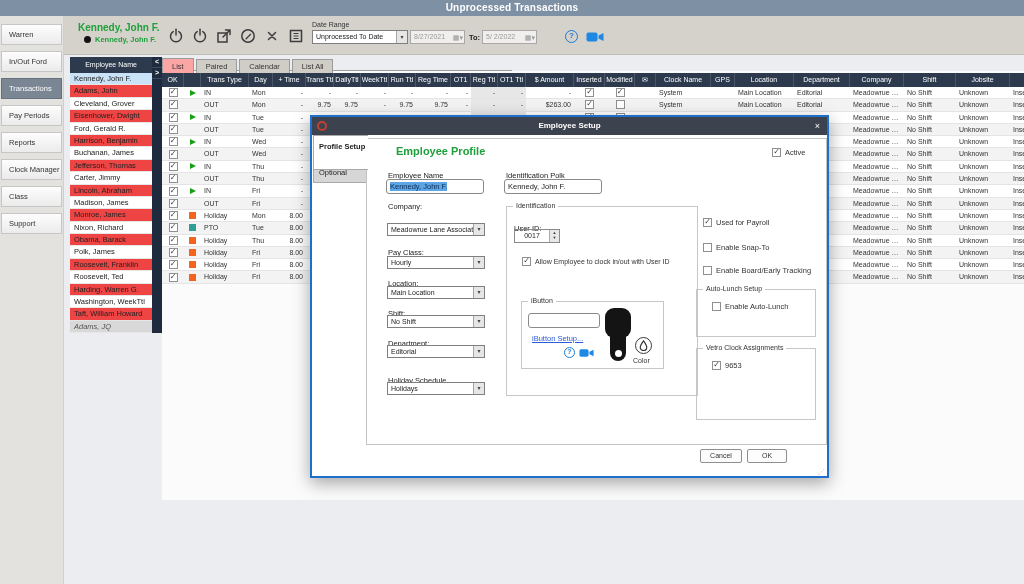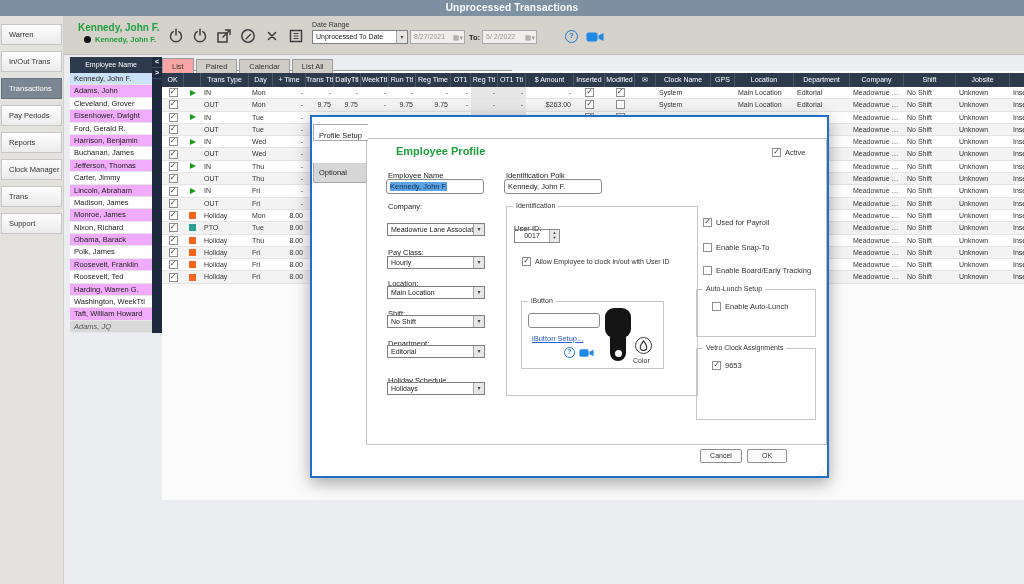--- a/index.html
+++ b/index.html
@@ -40,21 +40,21 @@
   .sidebar{position:absolute;left:0;top:16px;width:64px;height:568px;background:#e3e2df;padding-top:8px;border-right:1px solid #cfcfcc}
   .side-btn{margin:0 1px 6px 1px;height:21px;background:linear-gradient(#fdfdfd,#ebebeb);border:1px solid #c6c6c6;
     font-size:7.5px;line-height:19px;padding-left:7px;color:#333;white-space:nowrap;overflow:hidden}
   .side-btn.active{background:#7b8694;color:#fff;border-color:#67727f}
 
   
   .emp-panel{position:absolute;left:70px;top:57px;width:82px}
   .emp-ph{height:16px;background:#2d3a4e;color:#fff;font-size:7px;text-align:center;line-height:16px}
   .emp-row{height:12.4px;font-size:7.5px;line-height:12px;padding-left:4px;background:#fff;border-bottom:1px solid #e6e6e6;
     white-space:nowrap;overflow:hidden;color:#222}
-  .emp-row.alt{background:#f0abfc}
+  .emp-row.alt{background:#ef4444}
   .emp-row.selected{background:#c9e2f7}
   .emp-row.inactive{background:#d8d8d8;font-style:italic;color:#555}
 
   .splitter{position:absolute;left:152px;top:57px;width:10px;height:276px;background:#1e2b3e}
   .split-btn{height:11px;line-height:10px;text-align:center;color:#fff;font-size:7px;font-weight:bold;border-bottom:1px solid #3a4b61;cursor:pointer}
 
   
   .tabstrip{position:absolute;left:162px;top:55px;width:350px;height:16px;border-bottom:1px solid #9b9b9b}
   .tab{display:inline-block;height:14px;line-height:14px;padding:0 9px;font-size:7.5px;background:#d0cdc6;
     border:1px solid #9b9b9b;border-bottom:none;margin-right:2px;vertical-align:bottom;color:#333}
@@ -81,21 +81,21 @@
   .sq.pto{background:#2f9d98}
 
   
   .dialog{position:absolute;left:310px;top:115px;width:519px;height:363px;background:#fff;border:2px solid #1d6fc9;
     box-shadow:0 5px 16px rgba(0,0,0,.35);z-index:10}
   .dlg-titlebar{position:absolute;left:0;top:0;right:0;height:18px;background:#3d434e}
   .dlg-logo{position:absolute;left:5px;top:4px;width:10px;height:10px;border:2px solid #c2402f;border-radius:50%}
   .dlg-title{display:block;text-align:center;color:#fff;font-size:8px;font-weight:bold;line-height:18px}
   .dlg-close{position:absolute;right:7px;top:0;color:#fff;font-size:9px;line-height:18px;cursor:pointer}
   .dlg-tab{position:absolute;left:1px;width:55px;font-size:7.5px;padding-left:5px;border:1px solid #a9a9a9;color:#222;background:#d6d6d6}
-  .dlg-tab.t1{top:7px;height:17px;line-height:22px;background:#fff;font-weight:normal;border-right:none;z-index:2}
+  .dlg-tab.t1{top:18px;height:35px;line-height:22px;background:#fff;font-weight:bold;border-right:none;z-index:2}
   .dlg-tab.t2{top:46px;height:20px;line-height:19px;border-top:none}
   .dlg-page{position:absolute;left:54px;top:21px;width:461px;height:307px;border:1px solid #c3c3c3;background:#fff}
   .dlg-heading{position:absolute;left:29px;top:6px;font-size:11px;font-weight:bold;color:#1fa03c}
   .cbrow{position:absolute;display:flex;align-items:center;gap:4px;font-size:7.5px;color:#333;white-space:nowrap}
   .fld-label{position:absolute;font-size:7.5px;color:#222;white-space:nowrap}
   .textbox{position:absolute;height:15px;border:1px solid #8a8a8a;border-radius:3px;background:#fff;font-size:7.5px;
     line-height:13px;padding-left:3px;white-space:nowrap;overflow:hidden}
   .textbox .sel{background:#5ea5e6;color:#0b2c52}
   .select{position:absolute;height:13px;border:1px solid #7f7f7f;background:#fff;font-size:7px;line-height:11px;
     padding-left:3px;padding-right:12px;white-space:nowrap;overflow:hidden}
@@ -191,26 +191,26 @@
   </div>
   <div class="help-icon">?</div>
   <svg class="cam-icon" viewBox="0 0 18 12">
     <rect x="0.5" y="1.5" width="11" height="9" rx="2" fill="#1e88e5"></rect>
     <path d="M12.5 4.5 L17.5 2 V10 L12.5 7.5 Z" fill="#1e88e5"></path>
   </svg>
 </div>
 
 <div class="sidebar" id="sidebar">
     <div class="side-btn">Warren</div>
-    <div class="side-btn">In/Out Trans</div>
+    <div class="side-btn">In/Out Ford</div>
     <div class="side-btn active">Transactions</div>
     <div class="side-btn">Pay Periods</div>
     <div class="side-btn">Reports</div>
     <div class="side-btn">Clock Manager</div>
-    <div class="side-btn">Trans</div>
+    <div class="side-btn">Class</div>
     <div class="side-btn">Support</div>
   </div>
 
 <div class="emp-panel">
   <div class="emp-ph">Employee Name</div>
   <div id="emp-list">
       <div class="emp-row selected">Kennedy, John F.</div>
       <div class="emp-row alt">Adams, John</div>
       <div class="emp-row">Cleveland, Grover</div>
       <div class="emp-row alt">Eisenhower, Dwight</div>
@@ -883,20 +883,25 @@
         <span class="gcell" style="width: 56px;">Editorial</span>
         <span class="gcell" style="width: 54px;">Meadowrue Lane Associates</span>
         <span class="gcell" style="width: 52px;">No Shift</span>
         <span class="gcell" style="width: 54px;">Unknown</span>
         <span class="gcell" style="width: 50px;">Insert</span>
       </div>
     </div>
 </div>
 
 <div class="dialog">
+  <div class="dlg-titlebar">
+    <span class="dlg-logo"></span>
+    <span class="dlg-title">Employee Setup</span>
+    <span class="dlg-close">×</span>
+  </div>
   <div class="dlg-tab t1">Profile Setup</div>
   <div class="dlg-tab t2">Optional</div>
 
   <div class="dlg-page">
     <div class="dlg-heading">Employee Profile</div>
 
     <label class="cbrow" style="left:405px;top:9px">
       <span class="cb checked">
           <i class="tick">✓</i>
         </span>

